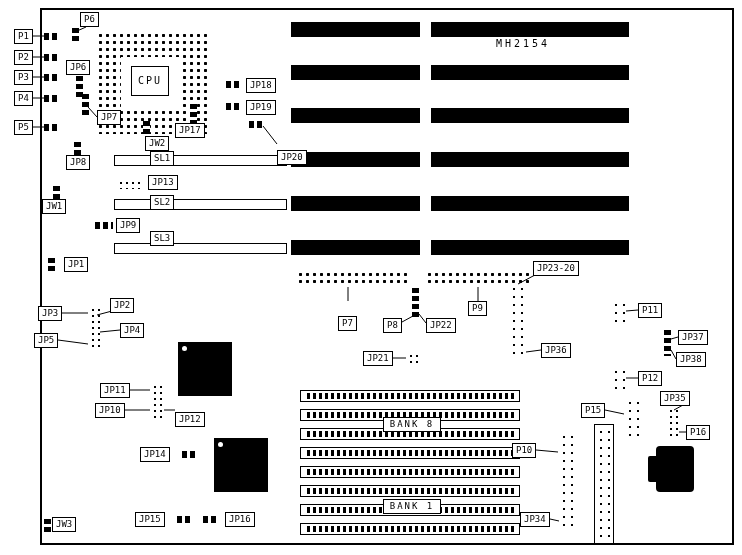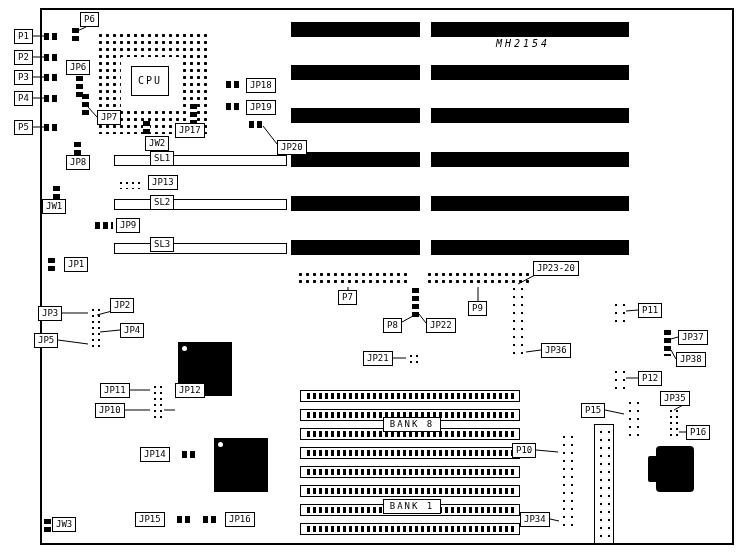--- a/index.html
+++ b/index.html
@@ -4,21 +4,21 @@
 <style>
   * { box-sizing: border-box; margin: 0; padding: 0; }
   html,body { width:742px; height:555px; background:#fff; }
   body { font-family:"DejaVu Sans Mono", monospace; position:relative; overflow:hidden; }
   .abs { position:absolute; }
   .stage { position:absolute; left:0; top:0; width:742px; height:555px; }
   .board { left:40px; top:8px; width:694px; height:537px; border:2px solid #000; background:#fff; }
 
   .lbl { position:absolute; border:1px solid #000; background:#fff; font-size:9px;
          line-height:13px; height:15px; padding:0 3px; text-align:center; white-space:nowrap; z-index:6; }
-  .txt { position:absolute; font-size:10px; letter-spacing:3px; z-index:6;font-style:italic; }
+  .txt { position:absolute; font-size:10px; letter-spacing:3px; z-index:6; }
   .sp  { letter-spacing:2px; }
 
   .slot { position:absolute; height:15px; background:#000; }
   .slbar{ position:absolute; height:11px; background:#fff; border:1px solid #000; }
 
   
   .pg  { position:absolute; background-image:radial-gradient(#000 1.4px, rgba(0,0,0,0) 1.5px);
          background-size:7px 7px; background-position:2px 2px; }
   .pg6 { background-size:6px 6px; }
   .pg8 { background-size:8px 8px; background-position:2px 3px; }
@@ -166,44 +166,44 @@
   <div class="lbl" style="left:14px;top:70px">P3</div>
   <div class="lbl" style="left:14px;top:91px">P4</div>
   <div class="lbl" style="left:14px;top:120px">P5</div>
   <div class="lbl" style="left:80px;top:12px">P6</div>
   <div class="lbl" style="left:66px;top:60px">JP6</div>
   <div class="lbl" style="left:97px;top:110px">JP7</div>
   <div class="lbl" style="left:145px;top:136px">JW2</div>
   <div class="lbl" style="left:175px;top:123px">JP17</div>
   <div class="lbl" style="left:246px;top:78px">JP18</div>
   <div class="lbl" style="left:246px;top:100px">JP19</div>
-  <div class="lbl" style="left:277px;top:140px">JP20</div>
+  <div class="lbl" style="left:277px;top:150px">JP20</div>
   <div class="lbl" style="left:66px;top:155px">JP8</div>
   <div class="lbl" style="left:150px;top:151px">SL1</div>
   <div class="lbl" style="left:148px;top:175px">JP13</div>
   <div class="lbl" style="left:42px;top:199px">JW1</div>
   <div class="lbl" style="left:150px;top:195px">SL2</div>
   <div class="lbl" style="left:116px;top:218px">JP9</div>
-  <div class="lbl" style="left:150px;top:237px">SL3</div>
+  <div class="lbl" style="left:150px;top:231px">SL3</div>
   <div class="lbl" style="left:64px;top:257px">JP1</div>
   <div class="lbl" style="left:38px;top:306px">JP3</div>
   <div class="lbl" style="left:110px;top:298px">JP2</div>
   <div class="lbl" style="left:120px;top:323px">JP4</div>
   <div class="lbl" style="left:34px;top:333px">JP5</div>
   <div class="lbl" style="left:100px;top:383px">JP11</div>
   <div class="lbl" style="left:95px;top:403px">JP10</div>
-  <div class="lbl" style="left:175px;top:383px">JP12</div>
+  <div class="lbl" style="left:175px;top:412px">JP12</div>
   <div class="lbl" style="left:140px;top:447px">JP14</div>
   <div class="lbl" style="left:52px;top:517px">JW3</div>
   <div class="lbl" style="left:135px;top:512px">JP15</div>
   <div class="lbl" style="left:225px;top:512px">JP16</div>
   <div class="lbl" style="left:363px;top:351px">JP21</div>
   <div class="lbl" style="left:383px;top:318px">P8</div>
   <div class="lbl" style="left:426px;top:318px">JP22</div>
-  <div class="lbl" style="left:338px;top:290px">P7</div>
+  <div class="lbl" style="left:338px;top:316px">P7</div>
   <div class="lbl" style="left:468px;top:301px">P9</div>
   <div class="lbl" style="left:533px;top:261px">JP23-20</div>
   <div class="lbl" style="left:541px;top:343px">JP36</div>
   <div class="lbl" style="left:638px;top:303px">P11</div>
   <div class="lbl" style="left:678px;top:330px">JP37</div>
   <div class="lbl" style="left:676px;top:352px">JP38</div>
   <div class="lbl" style="left:638px;top:371px">P12</div>
   <div class="lbl" style="left:660px;top:391px">JP35</div>
   <div class="lbl" style="left:686px;top:425px">P16</div>
   <div class="lbl" style="left:581px;top:403px">P15</div>

